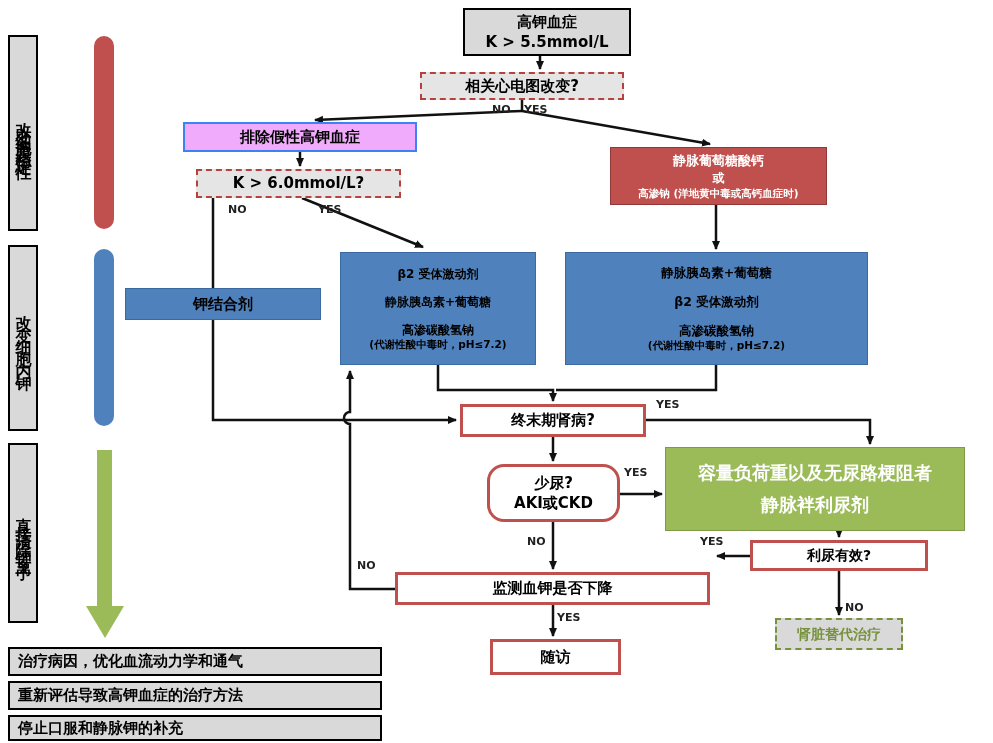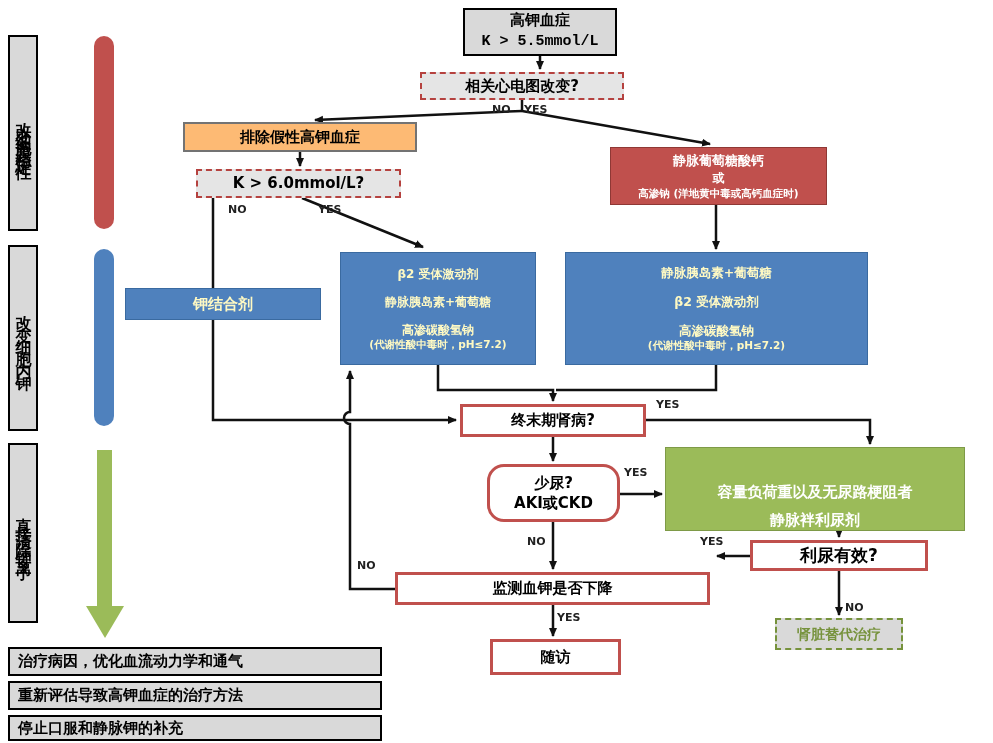--- a/index.html
+++ b/index.html
@@ -3,23 +3,23 @@
 <meta charset="utf-8">
 <style>
   html,body{margin:0;padding:0;background:#fff;}
   .canvas{position:relative;width:993px;height:743px;background:#fff;overflow:hidden;
           font-family:"DejaVu Sans","Liberation Sans",sans-serif;}
   .arrows{position:absolute;left:0;top:0;z-index:1;}
   .box{position:absolute;box-sizing:border-box;display:flex;flex-direction:column;align-items:center;
        justify-content:center;text-align:center;font-weight:bold;color:#000;z-index:2;line-height:1.35;}
   .gray{background:#d9d9d9;border:2px solid #000;}
   .dashred{background:#e5e5e5;border:2px dashed #b5423f;}
-  .whiteblack{background:#fdba74;border:2px solid #737373;}
+  .whiteblack{background:#f0abfc;border:2px solid #3b82f6;}
   .redfill{background:#c0504d;border:1px solid #8f3835;color:#ffffff;}
-  .bluefill{background:#4f81bd;border:1px solid #3a6aa0;color:#fef9c3;}
+  .bluefill{background:#4f81bd;border:1px solid #3a6aa0;color:#000000;}
   .redline{background:#fff;border:3px solid #c0504d;}
   .greenfill{background:#9bbb59;border:1px solid #7e9a47;color:#fff;}
   .rrtbox{background:#d9d9d9;border:2px dashed #76923c;color:#76923c;}
   .elabel{position:absolute;z-index:3;font-size:11px;font-weight:bold;color:#222;}
   .vlabel{position:absolute;left:8px;width:30px;background:#d9d9d9;border:2px solid #000;box-sizing:border-box;
           writing-mode:vertical-rl;text-orientation:upright;font-weight:bold;font-size:16px;color:#000;
           display:flex;align-items:center;justify-content:center;z-index:2;}
   .bar{position:absolute;left:94px;width:20px;border-radius:10px;z-index:2;}
   .garrow-body{position:absolute;left:97px;width:15px;background:#9bbb59;z-index:2;}
   .garrow-head{position:absolute;width:0;height:0;z-index:2;}
@@ -64,21 +64,21 @@
 
   <div class="vlabel" style="top:35px;height:196px;letter-spacing:6px;">改变细胞膜稳定性</div>
   <div class="vlabel" style="top:245px;height:186px;letter-spacing:12px;">改变细胞内钾</div>
   <div class="vlabel" style="top:443px;height:180px;letter-spacing:8px;">直接清除钾离子</div>
 
   <div class="bar" style="top:36px;height:193px;background:#c0504d;"></div>
   <div class="bar" style="top:249px;height:177px;background:#4f81bd;"></div>
   <div class="garrow-body" style="top:450px;height:158px;"></div>
   <div class="garrow-head" style="left:86px;top:606px;border-left:19px solid transparent;border-right:19px solid transparent;border-top:32px solid #9bbb59;"></div>
 
-  <div class="box gray" style="left:463px;top:8px;width:154px;height:48px;font-size:15px;font-family:Liberation Mono, monospace;">
+  <div class="box gray" style="left:463px;top:8px;width:168px;height:48px;font-size:15px;">
     <div>高钾血症</div>
     <div>K &gt; 5.5mmol/L</div>
   </div>
 
   <div class="box dashred" style="left:420px;top:72px;width:204px;height:28px;font-size:15px;">
     <div>相关心电图改变?</div>
   </div>
 
   <div class="box whiteblack" style="left:183px;top:122px;width:234px;height:30px;font-size:15px;">
     <div>排除假性高钾血症</div>
@@ -118,26 +118,26 @@
 
   <div class="box redline" style="left:460px;top:404px;width:186px;height:33px;font-size:15px;">
     <div>终末期肾病?</div>
   </div>
 
   <div class="box redline" style="left:487px;top:464px;width:133px;height:58px;font-size:15px;border-radius:17px;">
     <div>少尿?</div>
     <div>AKI或CKD</div>
   </div>
 
-  <div class="box greenfill" style="left:665px;top:447px;width:300px;height:84px;font-size:15px;justify-content:flex-end;gap:8px;">
+  <div class="box greenfill" style="left:665px;top:447px;width:300px;height:84px;font-size:18px;justify-content:center;gap:8px;">
     <div>容量负荷重以及无尿路梗阻者</div>
     <div>静脉袢利尿剂</div>
   </div>
 
-  <div class="box redline" style="left:750px;top:540px;width:178px;height:31px;font-size:17px;">
+  <div class="box redline" style="left:750px;top:540px;width:178px;height:31px;font-size:14px;">
     <div>利尿有效?</div>
   </div>
 
   <div class="box redline" style="left:395px;top:572px;width:315px;height:33px;font-size:15px;">
     <div>监测血钾是否下降</div>
   </div>
 
   <div class="box redline" style="left:490px;top:639px;width:131px;height:36px;font-size:15px;">
     <div>随访</div>
   </div>

